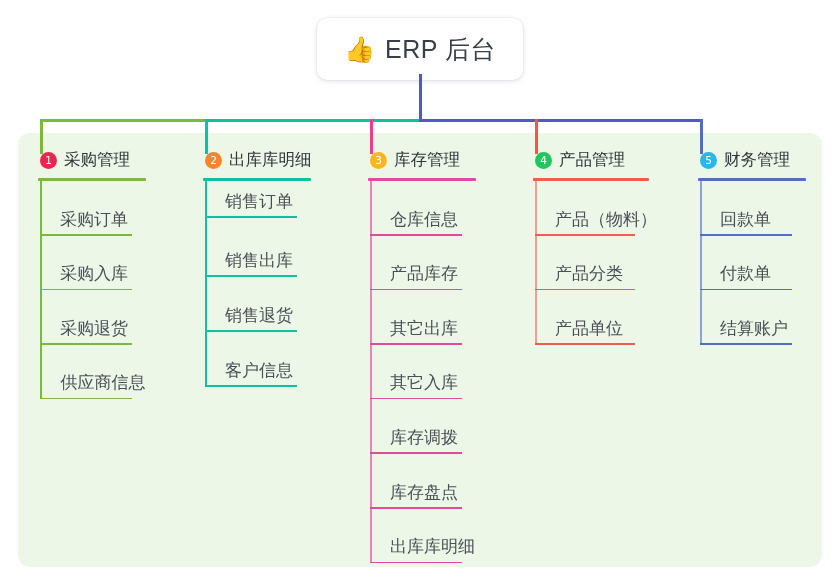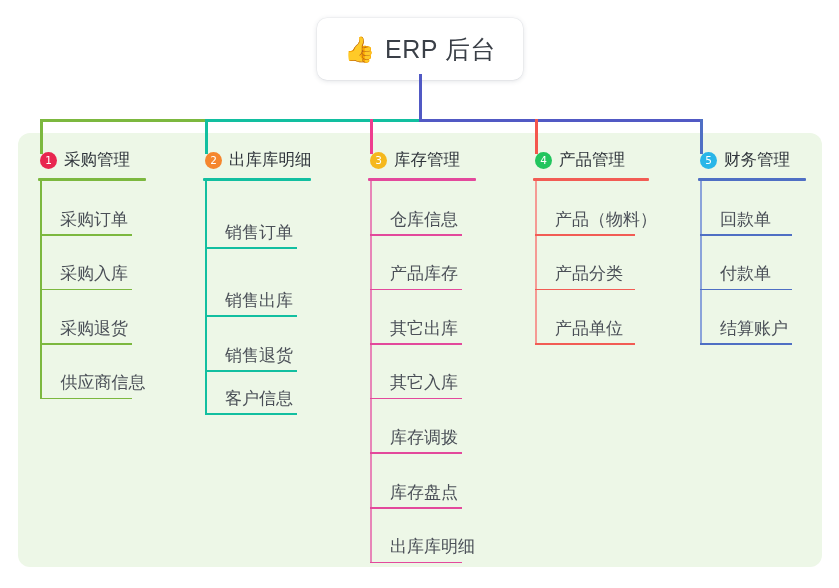--- a/index.html
+++ b/index.html
@@ -151,36 +151,36 @@
           </div>
         </div>
       </div>
       <div class="col" style="left: 203px; width: 108px;">
         <div class="col-head">
           <span class="badge" style="background: rgb(245, 134, 46);">2</span>
           <span class="col-title">出库库明细</span>
         </div>
         <div class="col-rule" style="background: rgb(18, 191, 160);"></div>
         <div class="items">
-          <div class="item" style="height: 68px;">
+          <div class="item" style="height: 37px;">
             <div class="item-stem" style="background: rgb(18, 191, 160);"></div>
             <div class="item-label">销售订单</div>
             <div class="item-rule" style="background: rgb(18, 191, 160); width: 92px;"></div>
           </div>
-          <div class="item" style="height: 68px;">
+          <div class="item" style="height: 59px;">
             <div class="item-stem" style="background: rgb(18, 191, 160);"></div>
             <div class="item-label">销售出库</div>
             <div class="item-rule" style="background: rgb(18, 191, 160); width: 92px;"></div>
           </div>
           <div class="item" style="height: 54.6px;">
             <div class="item-stem" style="background: rgb(18, 191, 160);"></div>
             <div class="item-label">销售退货</div>
             <div class="item-rule" style="background: rgb(18, 191, 160); width: 92px;"></div>
           </div>
-          <div class="item" style="height: 43px;">
+          <div class="item" style="height: 55px;">
             <div class="item-stem" style="background: rgb(18, 191, 160);"></div>
             <div class="item-label">客户信息</div>
             <div class="item-rule" style="background: rgb(18, 191, 160); width: 92px;"></div>
           </div>
         </div>
       </div>
       <div class="col" style="left: 368px; width: 108px;">
         <div class="col-head">
           <span class="badge" style="background: rgb(245, 184, 29);">3</span>
           <span class="col-title">库存管理</span>

